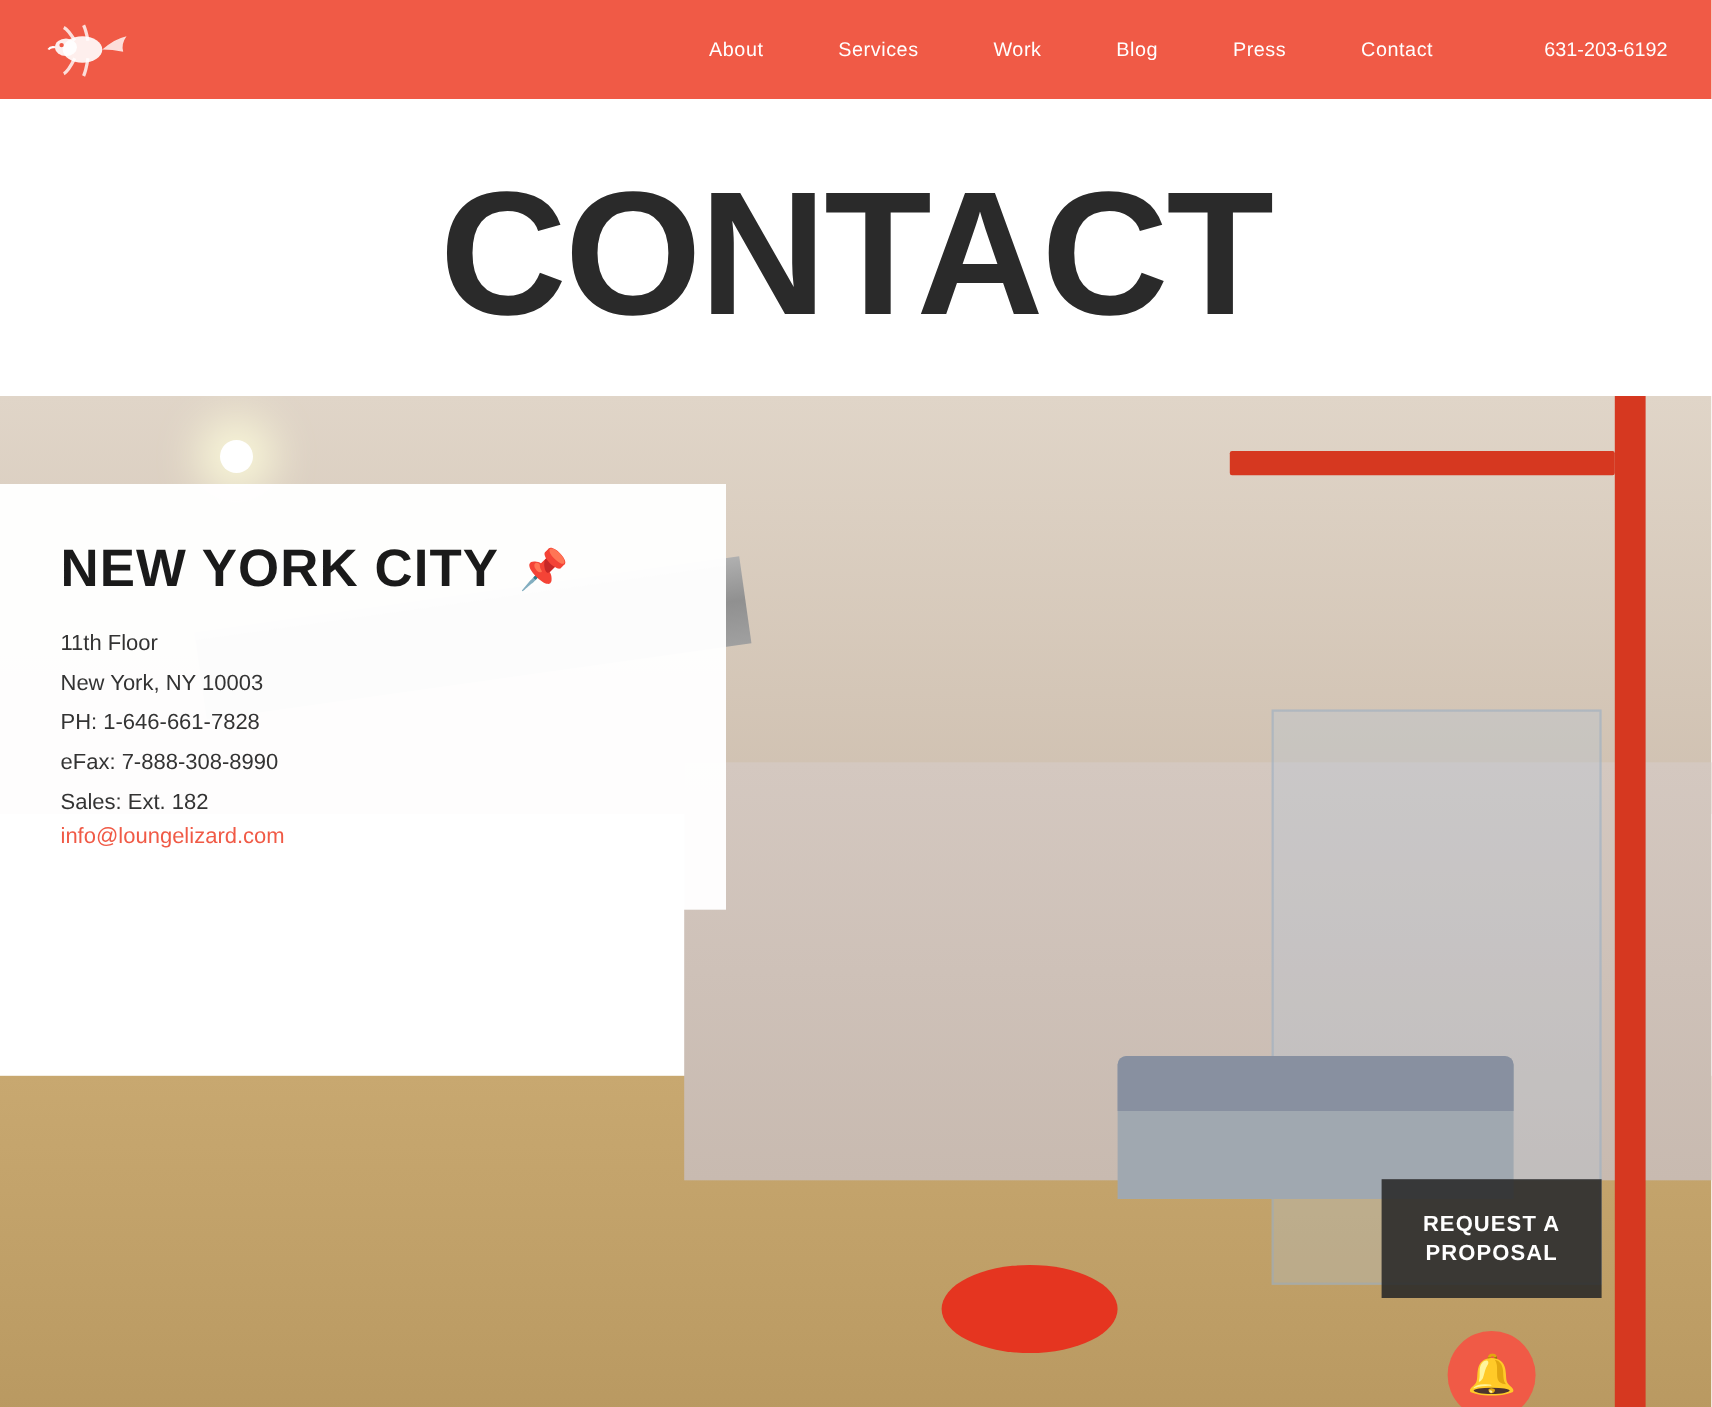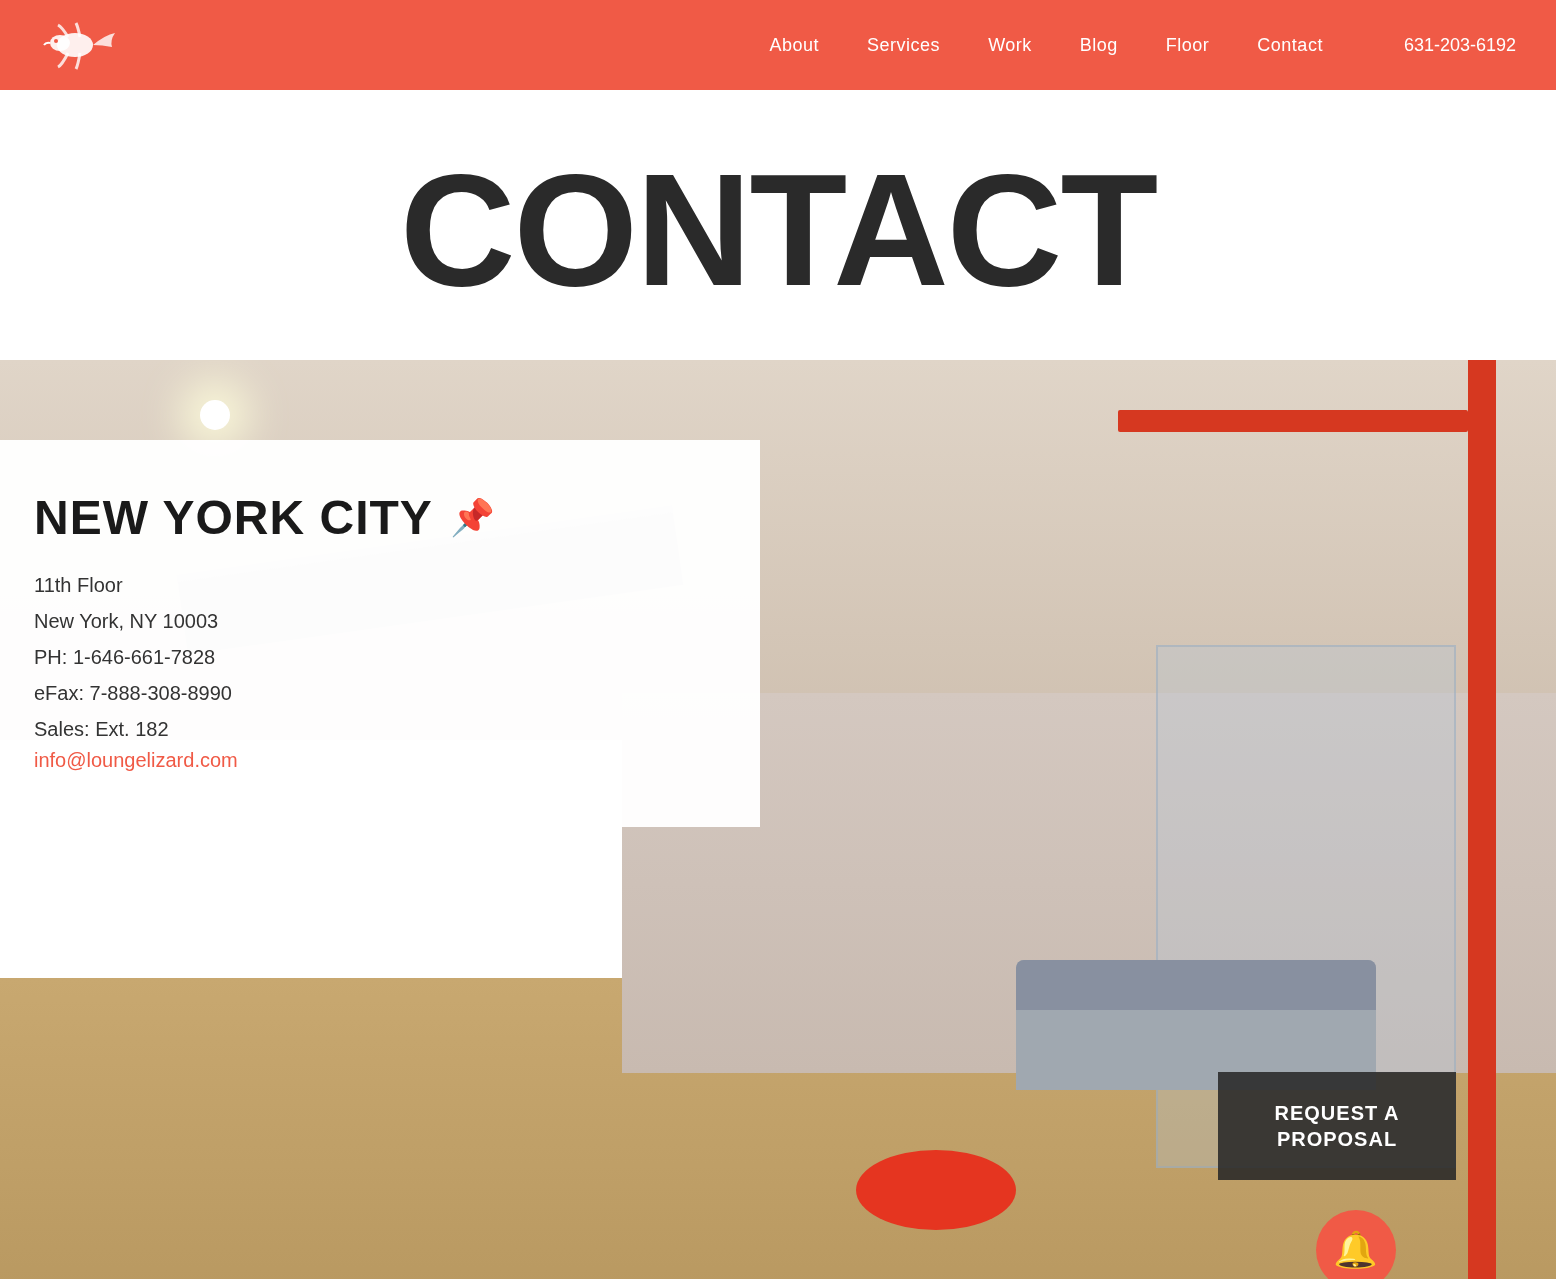--- a/index.html
+++ b/index.html
@@ -30,21 +30,21 @@
     }
 
     .logo-icon {
       width: 80px;
       height: 60px;
     }
 
     nav {
       display: flex;
       align-items: flex-start;
-      gap: 48px;
+      gap: 68px;
     }
 
     nav a {
       color: #fff;
       text-decoration: none;
       font-size: 18px;
       font-weight: 400;
       letter-spacing: 0.5px;
     }
 
@@ -207,23 +207,23 @@
       background: rgba(180, 200, 220, 0.3);
       border: 2px solid rgba(150, 170, 190, 0.5);
       z-index: 2;
     }
 
     
     .contact-card {
       position: absolute;
       top: 80px;
       left: 0;
-      width: 760px;
+      width: 660px;
       background: rgba(255, 255, 255, 0.97);
-      padding: 50px 55px 55px 34px;
+      padding: 50px 55px 55px 55px;
       z-index: 10;
     }
 
     .city-name-row {
       display: flex;
       align-items: center;
       gap: 18px;
       margin-bottom: 22px;
     }
 
@@ -269,21 +269,21 @@
       right: 100px;
       background: rgba(40, 40, 40, 0.88);
       color: #fff;
       padding: 28px 32px;
       text-align: center;
       font-size: 20px;
       font-weight: 700;
       text-transform: uppercase;
       letter-spacing: 1px;
       line-height: 1.3;
-      width: 238px;
+      width: 200px;
       cursor: pointer;
       z-index: 15;
     }
 
     
     .concierge-btn {
       position: absolute;
       bottom: 20px;
       right: 160px;
       width: 80px;
@@ -325,21 +325,21 @@
 
       <path d="M10 28 Q6 27 4 30" stroke="white" stroke-width="2" fill="none"></path>
     </svg>
   </div>
 
   <nav>
     <a href="#">About</a>
     <a href="#">Services</a>
     <a href="#">Work</a>
     <a href="#">Blog</a>
-    <a href="#">Floor</a>
+    <a href="#">Press</a>
     <a href="#">Contact</a>
     <span class="phone-number">631-203-6192</span>
   </nav>
 </header>
 
 <div class="page-title-section">
   <h1 class="page-title">CONTACT</h1>
 </div>
 
 <div class="main-content">

